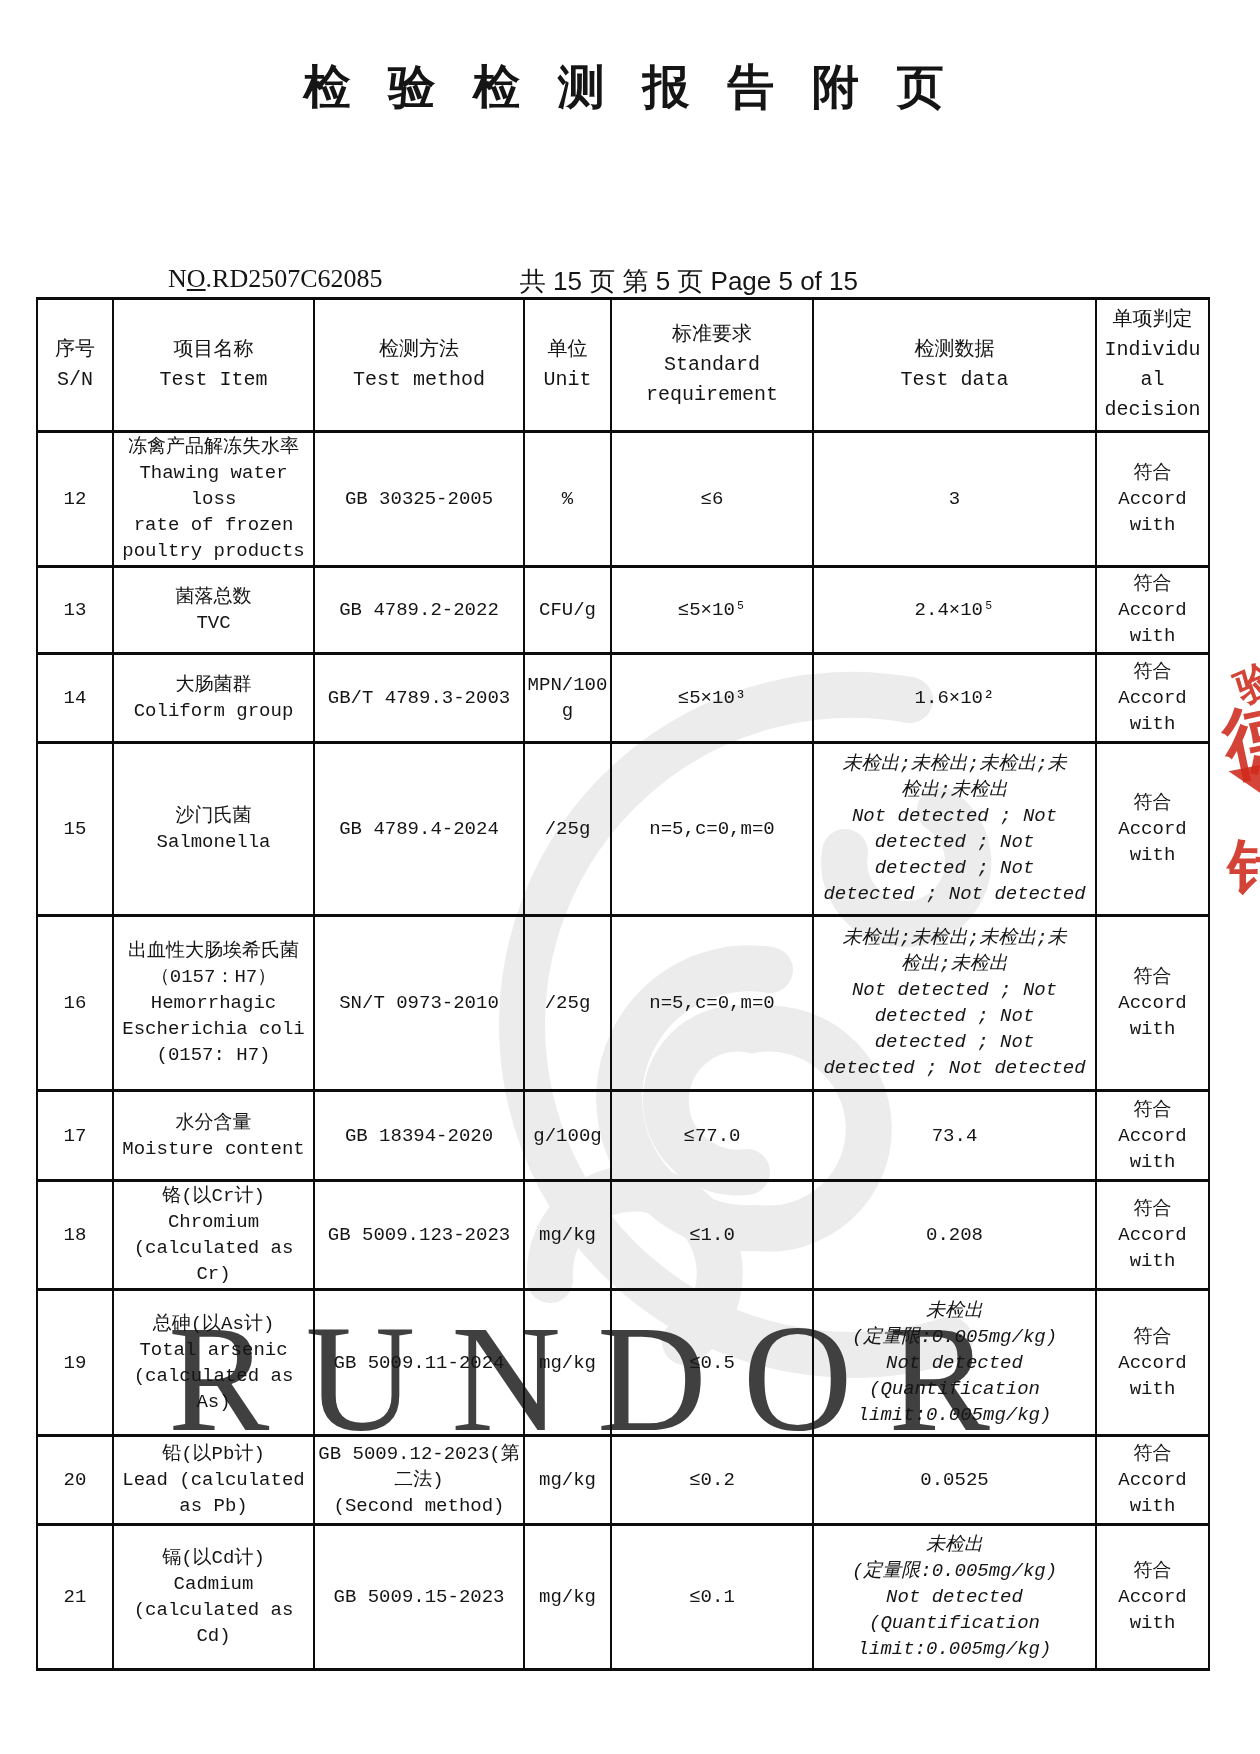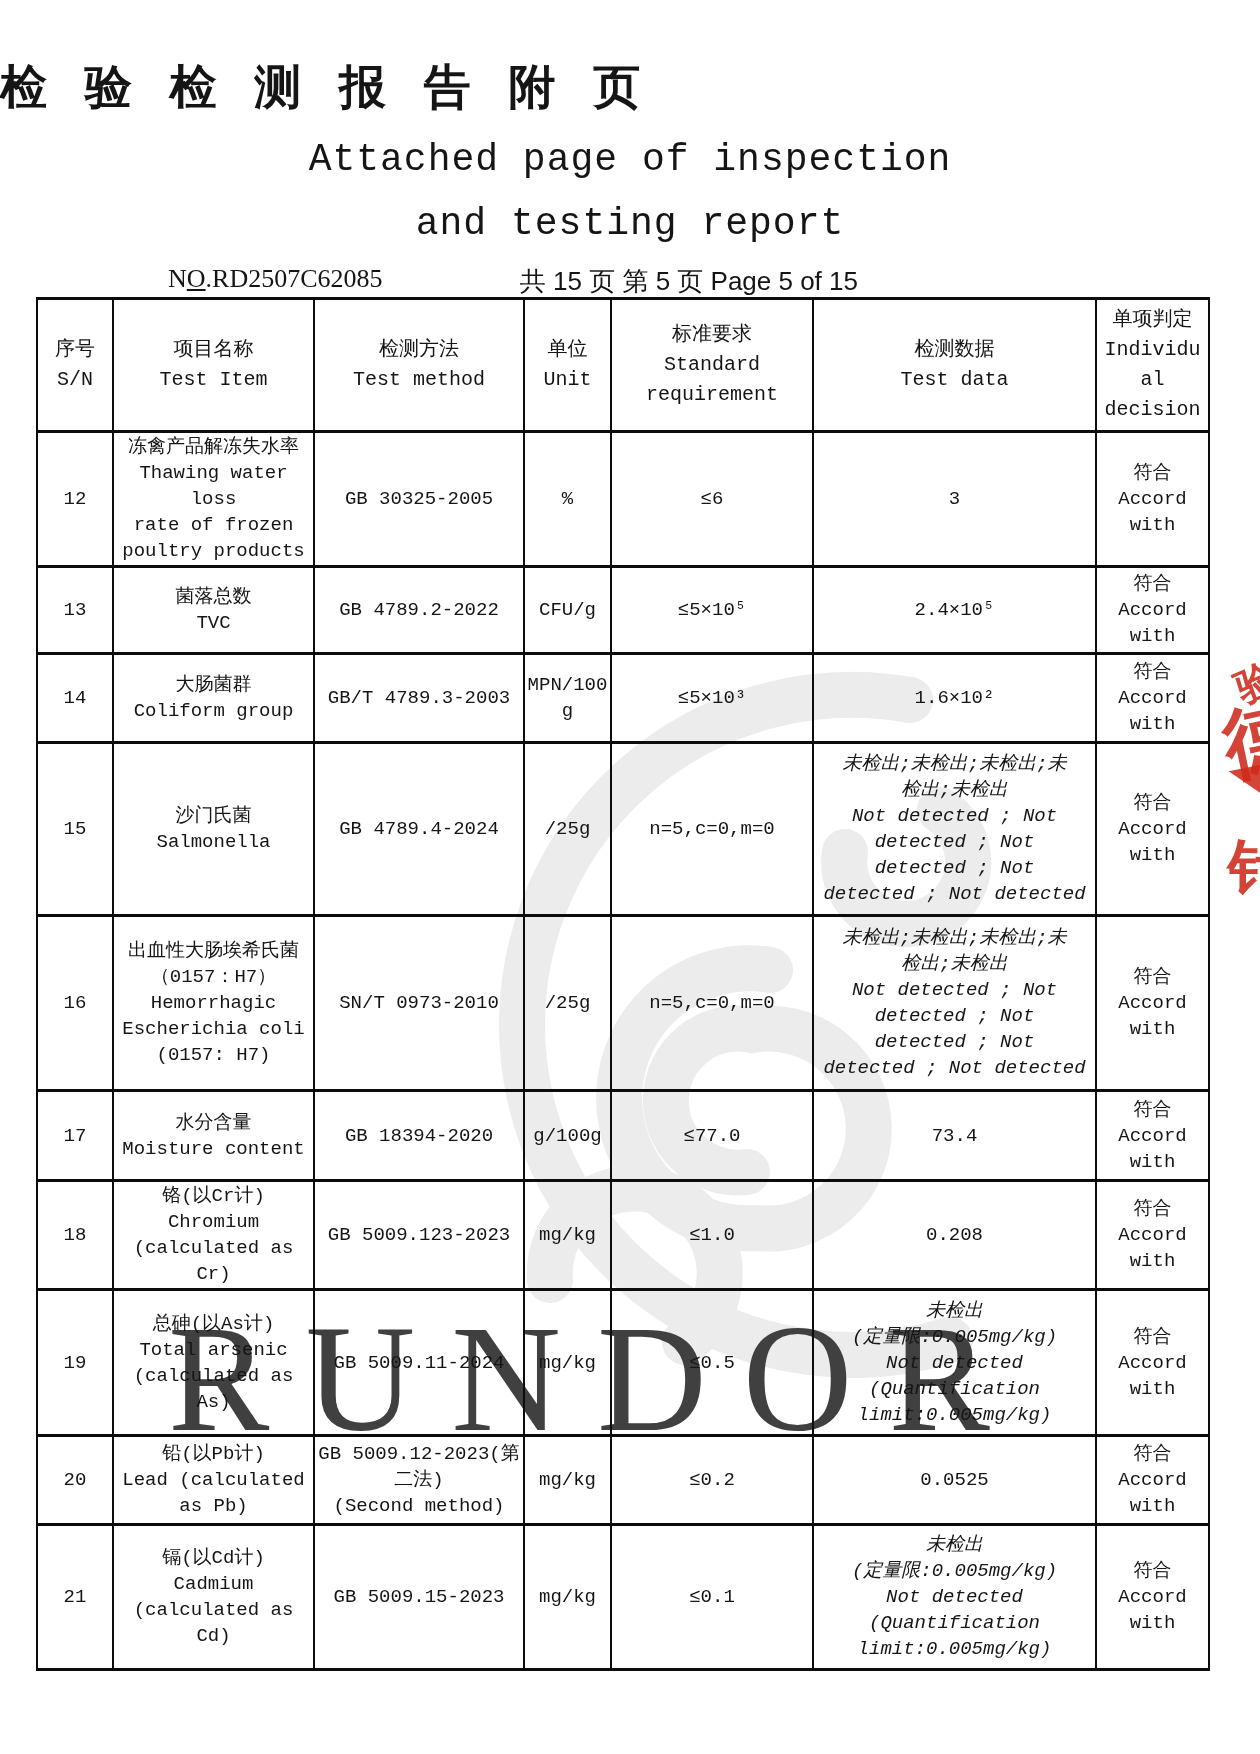--- a/index.html
+++ b/index.html
@@ -8,20 +8,21 @@
     position:relative;
     width:1260px; height:1754px;
     background:#ffffff;
     overflow:hidden;
     font-family:"Liberation Mono","DejaVu Sans Mono",monospace;
     color:#151515;
   }
   
   .title-cn {
     position:absolute; top:56px; left:0; width:1260px;
+    text-align:center;
     font-family:"Liberation Serif","DejaVu Serif",serif;
     font-size:47px; font-weight:600; letter-spacing:13px;
     white-space:nowrap;
   }
   .title-en {
     position:absolute; top:128px; left:0; width:1260px;
     text-align:center;
     font-size:38px; font-weight:500; line-height:64px;
     white-space:pre-line; letter-spacing:1px;
   }
@@ -79,22 +80,20 @@
       <path d="M 610,60 A 330,330 0 1 0 650,700"></path>
       <path d="M 470,330 a 130,130 0 1 0 -12,258 a 100,100 0 1 0 -6,-198 a 72,72 0 1 0 -5,142"></path>
       <path d="M 250,640 a 85,85 0 1 1 135,62"></path>
       <path d="M 640,170 a 62,62 0 1 1 -95,42"></path>
     </g>
   </svg>
 
   <div class="wm-text">RUNDOR</div>
 
   <div class="title-cn">检 验 检 测 报 告 附 页</div>
-  <div class="title-en">Attached page of inspection
-and testing report</div>
 
   <div class="meta-line">
     <div class="report-no"><span>N</span><span class="u">O</span><span>.RD2507C62085</span></div>
     <div class="page-info">共 15 页 第 5 页 Page 5 of  15</div>
   </div>
 
   <table class="report">
     <colgroup>
       <col style="width:76px">
         <col style="width:201px">

